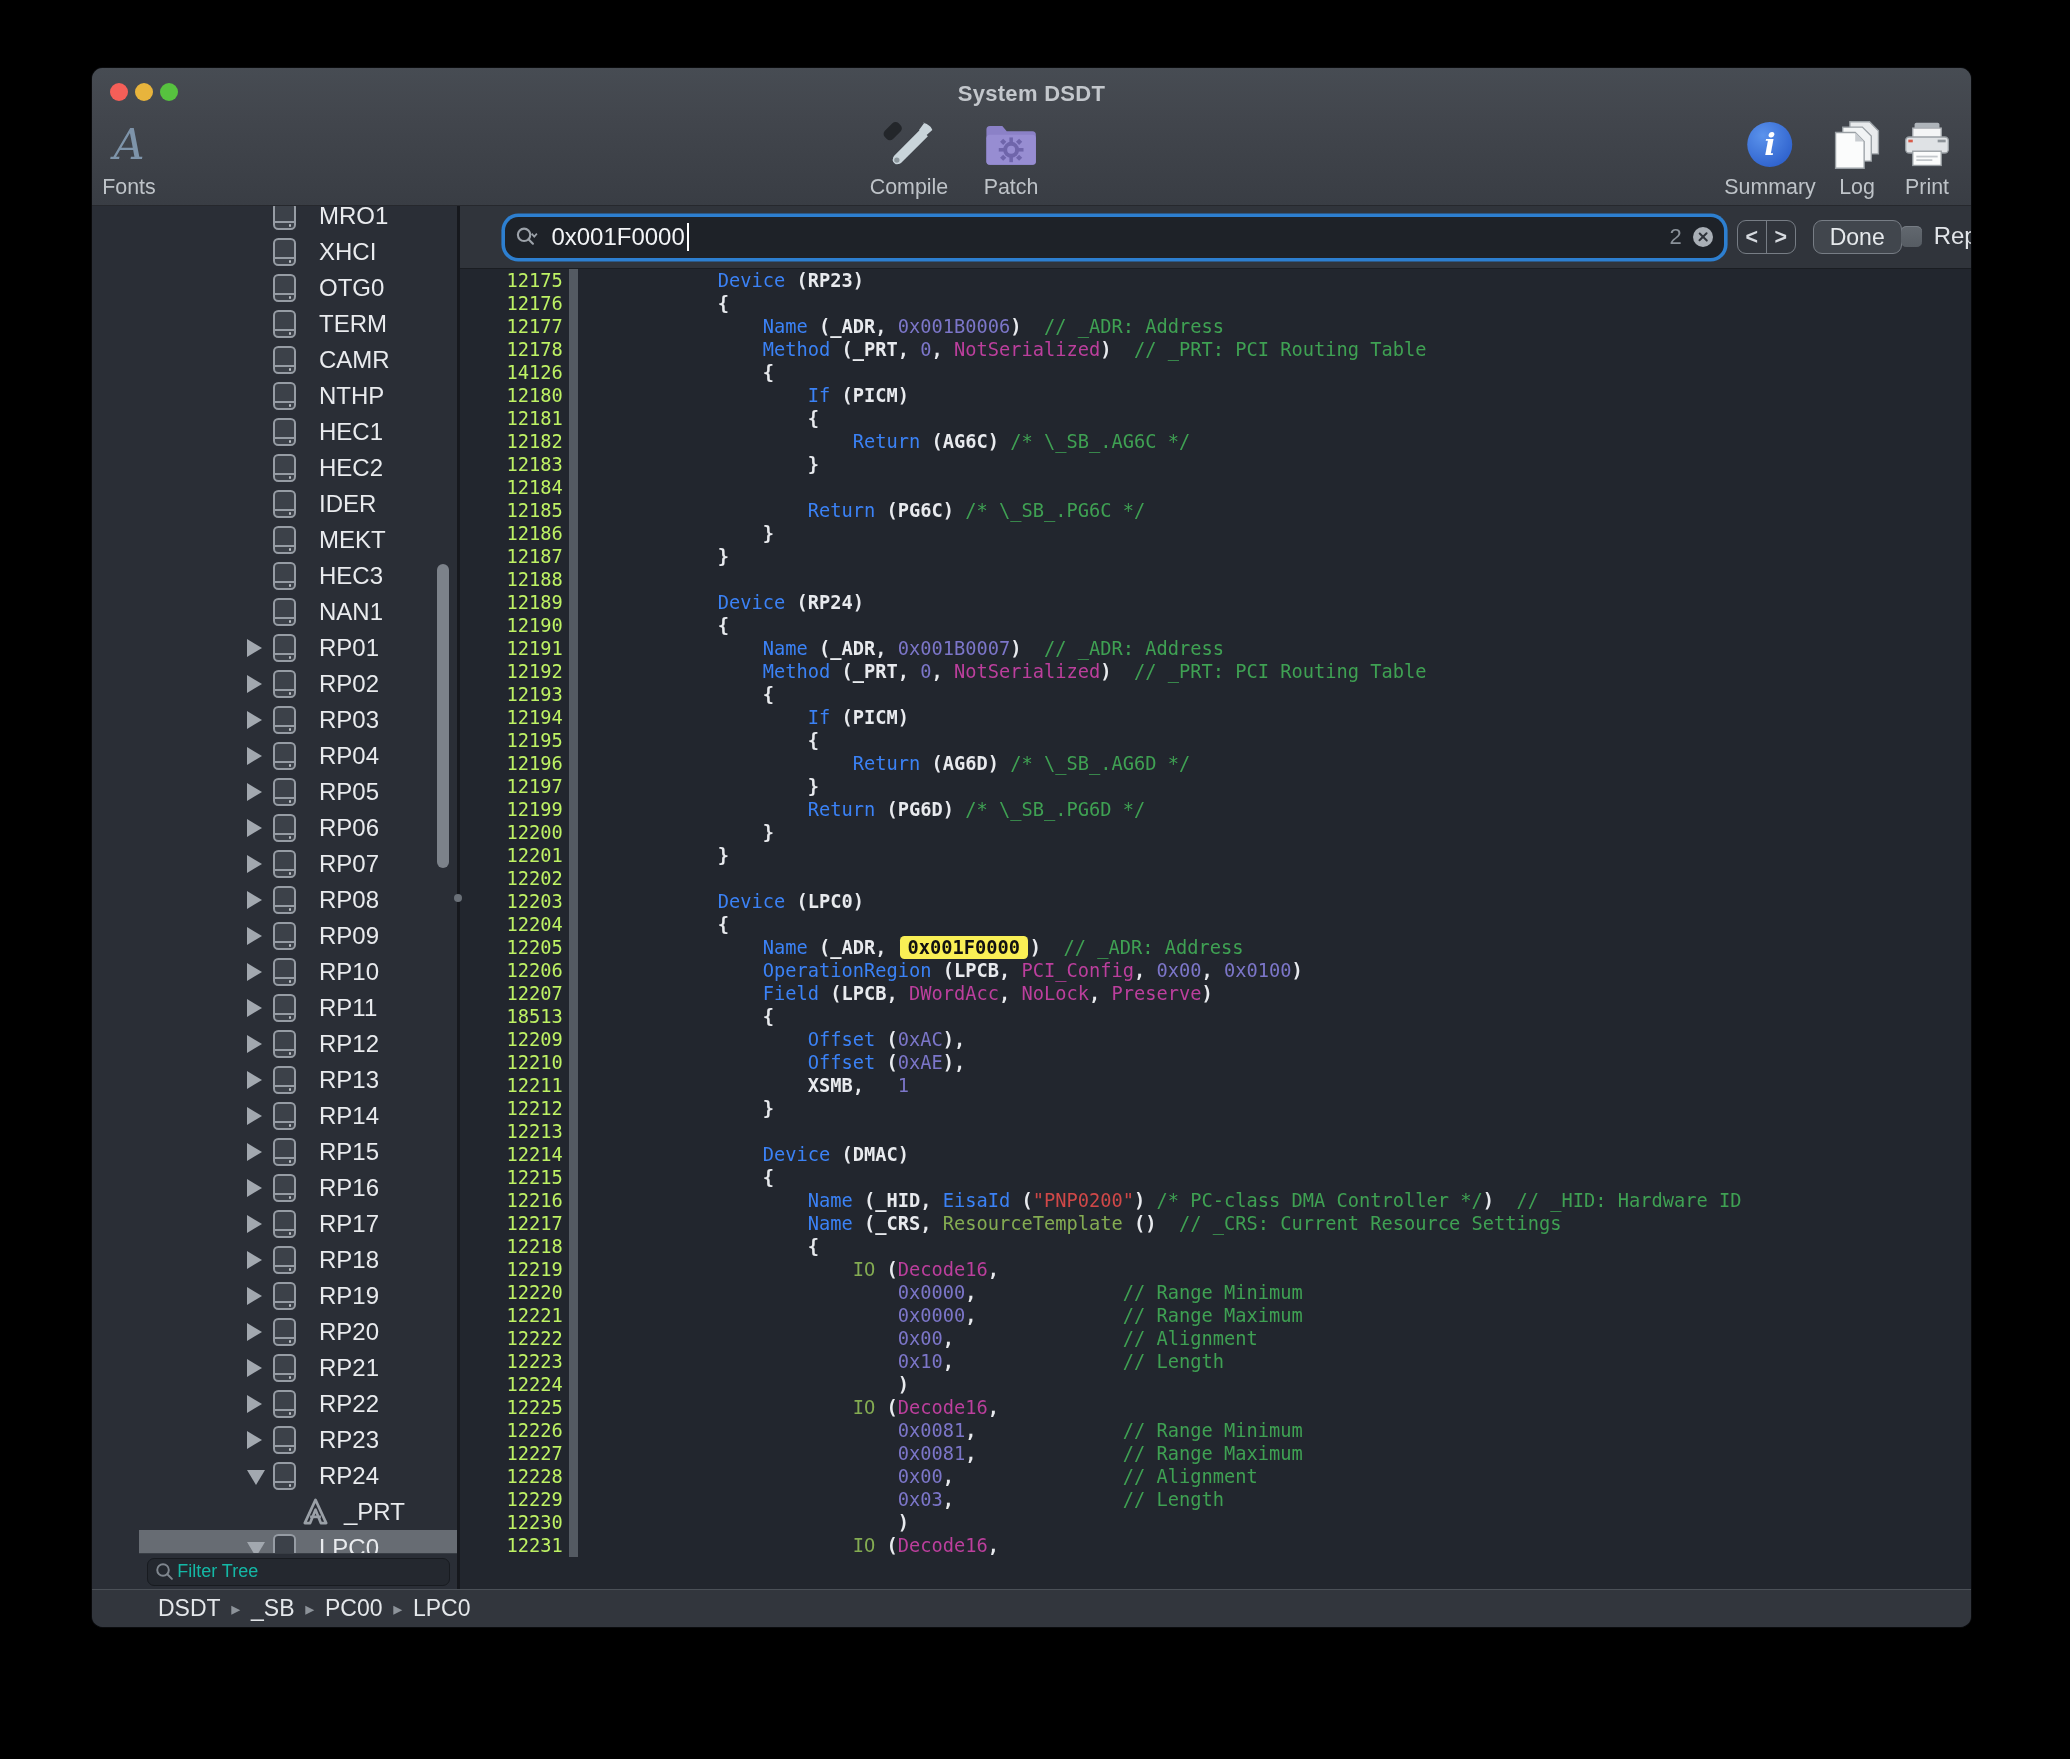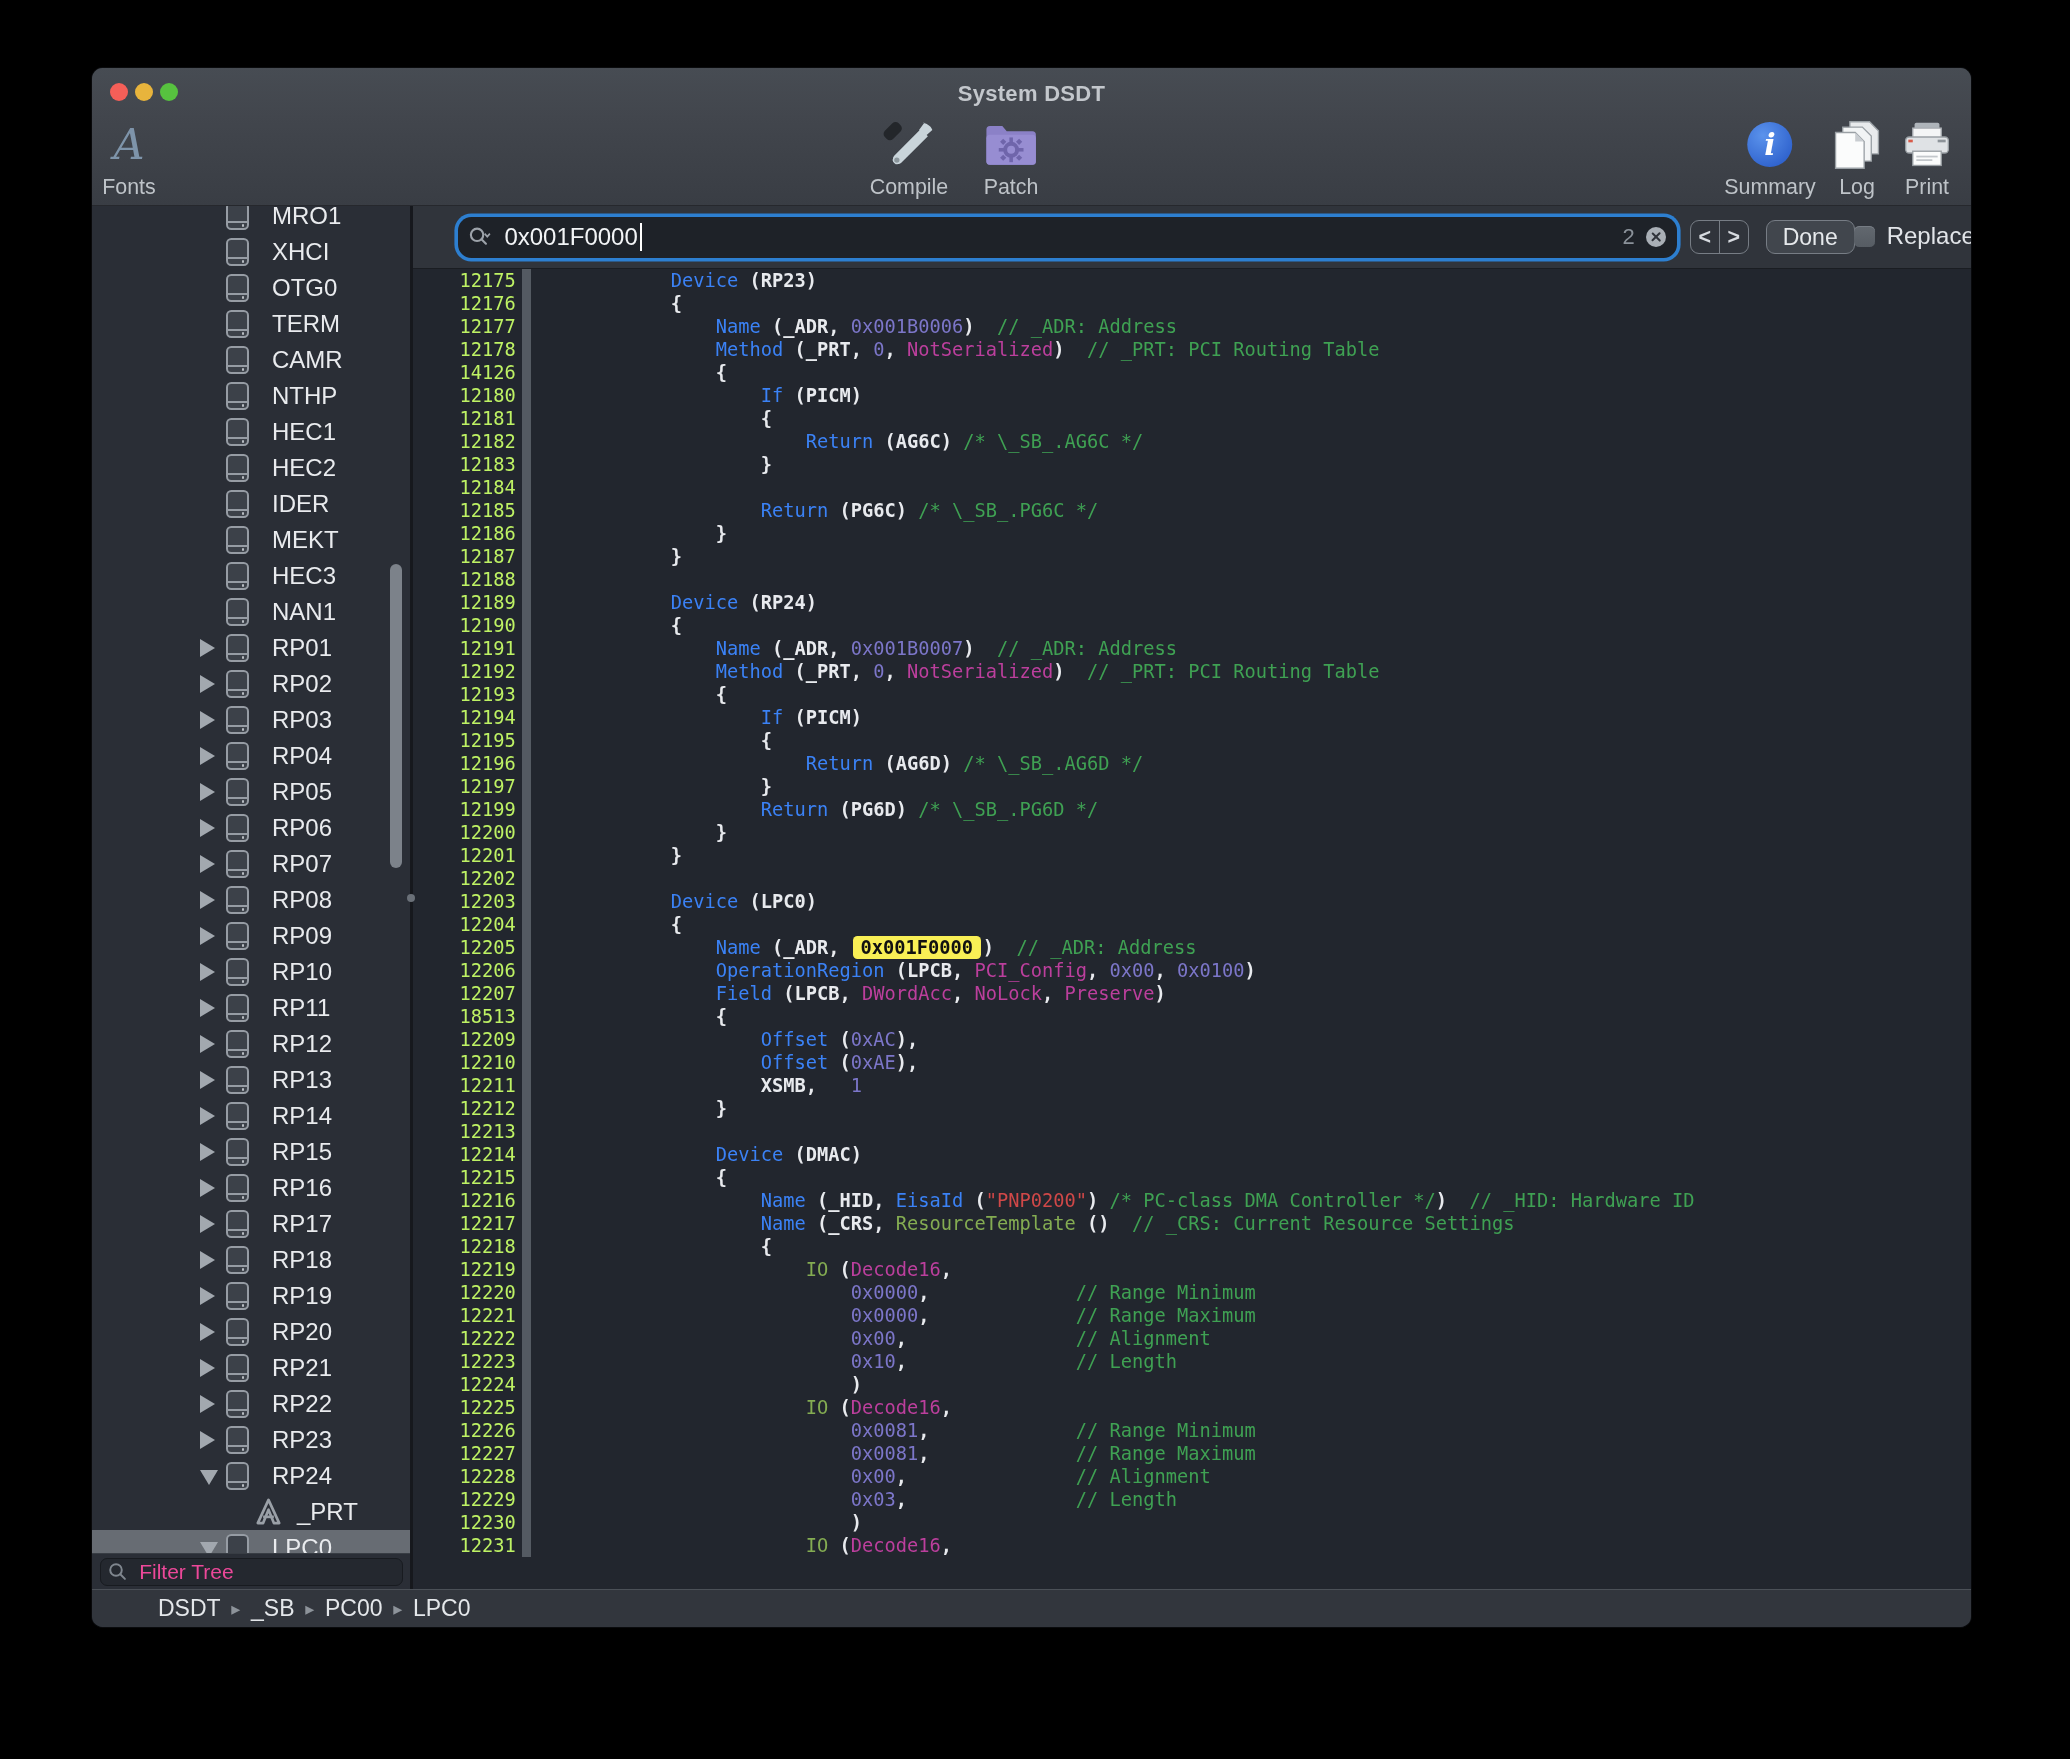--- a/index.html
+++ b/index.html
@@ -14,21 +14,21 @@
   #win-title{position:absolute;left:0;right:0;top:12.5px;text-align:center;font-size:22px;font-weight:bold;color:#c3c7cc;letter-spacing:0.3px;}
   #toolbar{height:89px;background:linear-gradient(#42464d,#393d44);border-bottom:1.8px solid #26282d;position:relative;flex:none;}
   .tool{position:absolute;transform:translateX(-50%);display:flex;flex-direction:column;align-items:center;}
   .tool .icon-box{height:57px;display:flex;align-items:center;justify-content:center;}
   .tool .tlabel{font-size:21.4px;color:#bec3c8;margin-top:1.8px;}
   #fonts-a{font-family:"DejaVu Serif",serif;font-style:italic;font-size:43px;color:#7e94aa;line-height:1;}
   #summary-badge{width:45px;height:45px;border-radius:50%;background:radial-gradient(circle at 35% 30%,#5b93ec,#2355c5);display:flex;align-items:center;justify-content:center;}
   #summary-badge span{font-family:"DejaVu Serif",serif;font-style:italic;font-weight:bold;font-size:30px;color:#fff;}
   
   #main{flex:1;display:flex;min-height:0;position:relative;}
-  #sidebar{width:318px;flex:none;background:#2a2e36;display:flex;flex-direction:column;position:relative;}
+  #sidebar{width:318px;flex:none;background:#2a2e36;display:flex;flex-direction:column;position:relative;padding-left:47px;}
   #split{width:2.7px;flex:none;background:#16181d;position:relative;}
   #split .dimple{position:absolute;left:-2.7px;top:688px;width:8px;height:8px;border-radius:50%;background:#6a7078;}
   
   #tree{height:1350px;overflow:hidden;position:relative;}
   .trow{height:36px;display:flex;align-items:center;position:relative;color:#e9ebee;font-size:24px;}
   .trow:first-child{margin-top:-8px;}
   .trow.sel{background:#676c73;}
   .tri{position:absolute;left:108px;width:0;height:0;}
   .tri.right{border-left:15px solid #a2a8af;border-top:9.8px solid transparent;border-bottom:9.8px solid transparent;}
   .tri.down{border-top:15px solid #a2a8af;border-left:9.8px solid transparent;border-right:9.8px solid transparent;margin-top:2.7px;}
@@ -37,21 +37,21 @@
   .tlabel2{position:absolute;left:180px;white-space:nowrap;}
   .trow.lv2 .tlabel2{left:205px;}
   #tree-scrollbar{position:absolute;right:8px;top:358px;width:11.6px;height:304px;border-radius:6.2px;background:#7c828a;}
   
   .dev-ic{width:23px;height:28.5px;border:2.2px solid #969ca4;border-radius:5.3px;box-sizing:border-box;background:#3c4149;position:relative;}
   .dev-ic::after{content:"";position:absolute;left:0;right:0;bottom:5.3px;height:2.2px;background:#969ca4;}
   .dev-ic::before{content:"";position:absolute;right:2.7px;bottom:1.3px;width:2.7px;height:2.7px;border-radius:50%;background:#b7bcc2;}
   
   #filter-area{height:35px;flex:none;border-top:1.8px solid #383d44;display:flex;align-items:center;justify-content:center;background:#2a2e36;}
   #filter-field{width:303px;height:28px;border-radius:7.1px;background:#24282f;border:1.3px solid #181b20;display:flex;align-items:center;padding:0 7.1px;box-sizing:border-box;}
-  #filter-field .ph{color:#ec4899;font-size:21px;margin-left:12px;}
+  #filter-field .ph{color:#14b8a6;font-size:18px;margin-left:3px;}
   
   #statusbar{height:37px;flex:none;background:#32363d;border-top:1.8px solid #4b5057;display:flex;align-items:center;padding-left:66px;font-size:23px;color:#e4e7ea;}
   #statusbar .crumb{white-space:nowrap;}
   #statusbar .sep{color:#8d939a;font-size:18px;margin:0 10.7px;}
   
   #editor{flex:1;display:flex;flex-direction:column;min-width:0;background:#22262e;}
   #findbar{height:62px;flex:none;background:#30343b;border-bottom:1.8px solid #1a1d22;position:relative;}
   #search-field{position:absolute;left:45px;top:10.7px;width:1219px;height:41px;border-radius:13.4px;background:#1e2228;box-shadow:0 0 0 3.6px #2d7fd0;display:flex;align-items:center;padding:0 10.7px;box-sizing:border-box;}
   #search-text{color:#f2f4f6;font-size:24px;margin-left:9px;white-space:pre;}
   .caret{display:inline-block;width:2.2px;height:28.5px;background:#fff;vertical-align:middle;margin-left:1.8px;}

